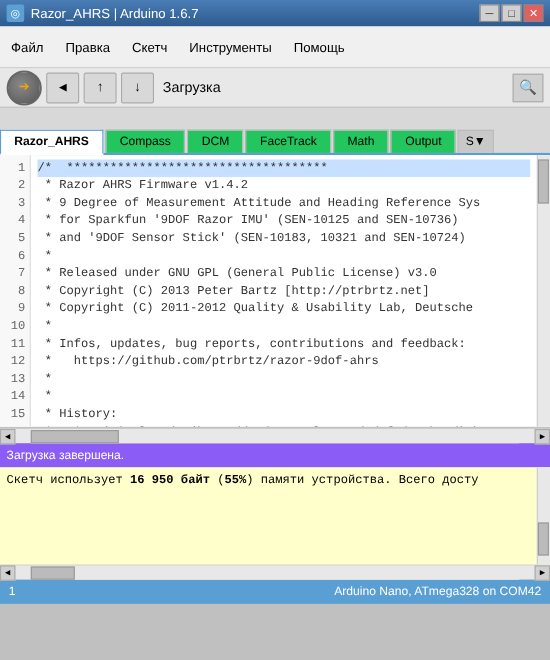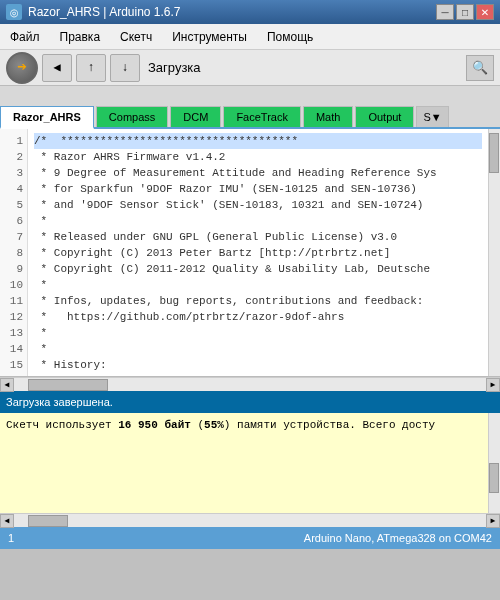--- a/index.html
+++ b/index.html
@@ -53,21 +53,21 @@
       color: #333;
     }
     .title-btn.close { background: #e06060; color: white; }
 
     
     .menu-bar {
       background: #f0f0f0;
       display: flex;
       align-items: center;
       padding: 2px 4px;
-      height: 26px;
+      height: 38px;
       font-family: Arial, sans-serif;
       font-size: 12px;
       border-bottom: 1px solid #ccc;
       gap: 8px;
     }
     .menu-item {
       padding: 1px 6px;
       cursor: pointer;
     }
 
@@ -230,34 +230,34 @@
       width: 14px;
       height: 14px;
       background: #d0d0d0;
       border: 1px solid #aaa;
       display: flex; align-items: center; justify-content: center;
       font-size: 8px;
     }
 
     
     .status-area {
-      background: #0369a1;
+      background: #8b5cf6;
       color: white;
       padding: 3px 6px;
       font-family: Arial, sans-serif;
       font-size: 11px;
       height: 22px;
       display: flex;
       align-items: center;
     }
 
     
     .console-area {
       background: #ffffcc;
-      height: 100px;
+      height: 88px;
       padding: 4px 6px;
       font-family: 'Courier New', monospace;
       font-size: 11px;
       line-height: 16px;
       overflow: hidden;
       position: relative;
     }
     .console-scrollbar {
       width: 12px;
       background: #e8e8e8;

